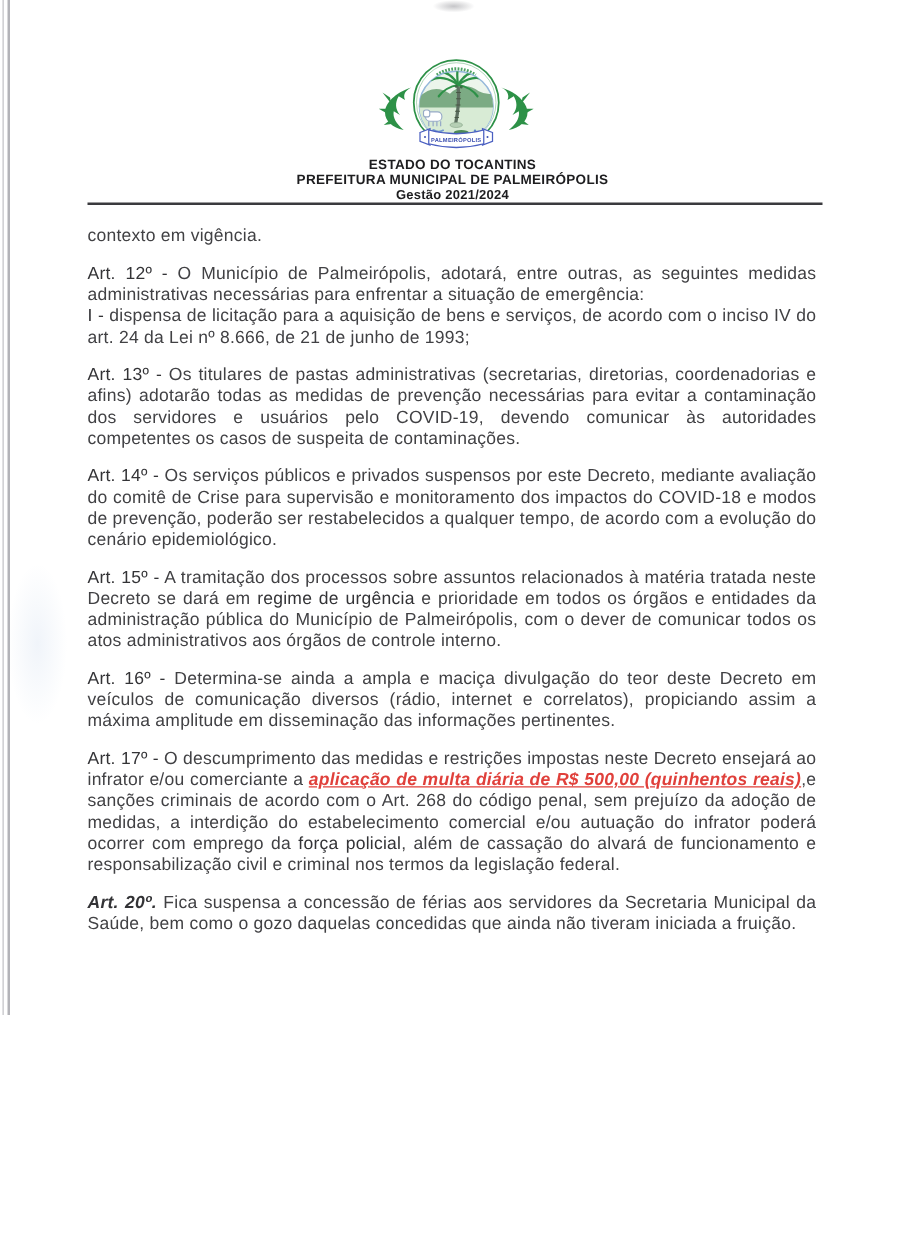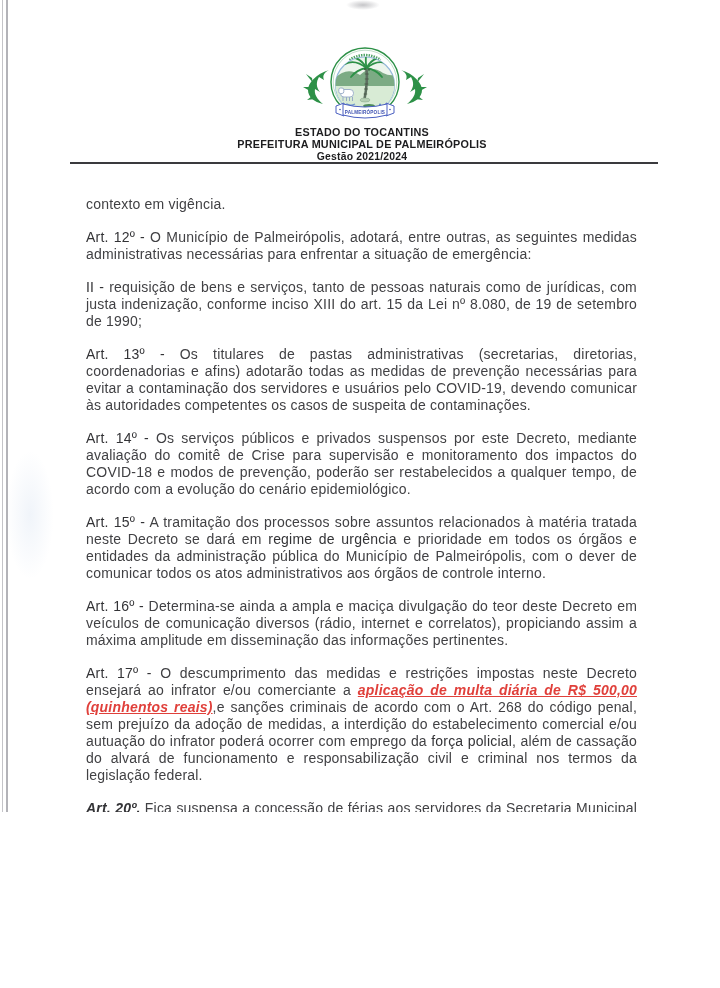--- a/index.html
+++ b/index.html
@@ -18,21 +18,21 @@
     background:radial-gradient(ellipse at center, rgba(110,150,205,.10), rgba(110,150,205,0) 70%);}
   
   .crest{position:absolute;left:303px;top:42px;}
   .doc-header{position:absolute;left:0;top:126px;width:724px;text-align:center;color:#1d1d1f;}
   .h-line{font-size:10.8px;line-height:12.4px;font-weight:bold;letter-spacing:.25px;}
   .h-sub{font-size:10.4px;line-height:12px;font-weight:bold;letter-spacing:.2px;}
   .header-rule{position:absolute;left:70px;top:162px;width:588px;height:2px;background:#3a3a3e;}
   
   .doc-body{position:absolute;left:70px;top:180px;width:583px;text-align:justify;
     font-size:14px;line-height:17px;color:#414144;letter-spacing:.2px;}
-  .para{margin:16px;}
+  .para{margin:0;}
   .para.spaced{margin-top:13px;}
   .run-b{font-weight:normal;color:#333336;}
   .run-bi{font-weight:bold;font-style:italic;color:#333336;}
   .run-rd{font-weight:bold;font-style:italic;color:#e0403b;
     text-decoration:underline;text-decoration-color:#e0403b;}
   .signature{position:absolute;left:528px;top:896px;}
 </style>
 </head>
 <body>
 
@@ -121,21 +121,21 @@
   <header class="doc-header">
     <div class="h-line">ESTADO DO TOCANTINS</div>
     <div class="h-line">PREFEITURA MUNICIPAL DE PALMEIRÓPOLIS</div>
     <div class="h-sub">Gestão 2021/2024</div>
   </header>
   <div class="header-rule"></div>
 
   <main id="doc-body" class="doc-body">
       <p class="para"><span>contexto em vigência.</span></p>
       <p class="para spaced"><span class="run-b">Art. 12º - </span><span>O Município de Palmeirópolis, adotará, entre outras, as seguintes medidas administrativas necessárias para enfrentar a situação de emergência:</span></p>
-      <p class="para"><span class="run-b">II - </span><span>requisição de bens e serviços, tanto de pessoas naturais como de jurídicas, com justa indenização, conforme inciso XIII do art. 15 da Lei nº 8.080, de 19 de setembro de 1990;</span></p>
+      <p class="para"><span class="run-b">I - </span><span>dispensa de licitação para a aquisição de bens e serviços, de acordo com o inciso IV do art. 24 da Lei nº 8.666, de 21 de junho de 1993;</span></p>
       <p class="para spaced"><span class="run-b">Art. 13º - </span><span>Os titulares de pastas administrativas (secretarias, diretorias, coordenadorias e afins) adotarão todas as medidas de prevenção necessárias para evitar a contaminação dos servidores e usuários pelo COVID-19, devendo comunicar às autoridades competentes os casos de suspeita de contaminações.</span></p>
       <p class="para spaced"><span class="run-b">Art. 14º - </span><span>Os serviços públicos e privados suspensos por este Decreto, mediante avaliação do comitê de Crise para supervisão e monitoramento dos impactos do COVID-18 e modos de prevenção, poderão ser restabelecidos a qualquer tempo, de acordo com a evolução do cenário epidemiológico.</span></p>
       <p class="para spaced"><span class="run-b">Art. 15º - </span><span>A tramitação dos processos sobre assuntos relacionados à matéria tratada neste Decreto se dará em </span><span class="run-b">regime de urgência</span><span> e prioridade em todos os órgãos e entidades da administração pública do Município de Palmeirópolis, com o dever de comunicar todos os atos administrativos aos órgãos de controle interno.</span></p>
       <p class="para spaced"><span class="run-b">Art. 16º - </span><span>Determina-se ainda a ampla e maciça divulgação do teor deste Decreto em veículos de comunicação diversos (rádio, internet e correlatos), propiciando assim a máxima amplitude em disseminação das informações pertinentes.</span></p>
       <p class="para spaced"><span class="run-b">Art. 17º - </span><span>O descumprimento das medidas e restrições impostas neste Decreto ensejará ao infrator e/ou comerciante a </span><span class="run-rd">aplicação de multa diária de R$ 500,00 (quinhentos reais)</span><span>,e sanções criminais de acordo com o Art. 268 do código penal, sem prejuízo da adoção de medidas, a interdição do estabelecimento comercial e/ou autuação do infrator poderá ocorrer com emprego da </span><span class="run-b">força policial</span><span>, além de cassação do alvará de funcionamento e responsabilização civil e criminal nos termos da legislação federal.</span></p>
       <p class="para spaced"><span class="run-bi">Art. 20º.</span><span> Fica suspensa a concessão de férias aos servidores da Secretaria Municipal da Saúde, bem como o gozo daquelas concedidas que ainda não tiveram iniciada a fruição.</span></p>
     </main>
 
   <svg class="signature" width="64" height="72" viewBox="0 0 64 72">
     <path d="M44 5 C46 12 43 19 35 22.5 C26 26 17 24.5 18 18.5 C19 12.5 29 10 37 12.5 C43 14.5 45.5 20 43.5 29 C40.5 42 34 55 27.5 64" fill="none" stroke="#36459c" stroke-width="2.1" stroke-linecap="round"></path>

